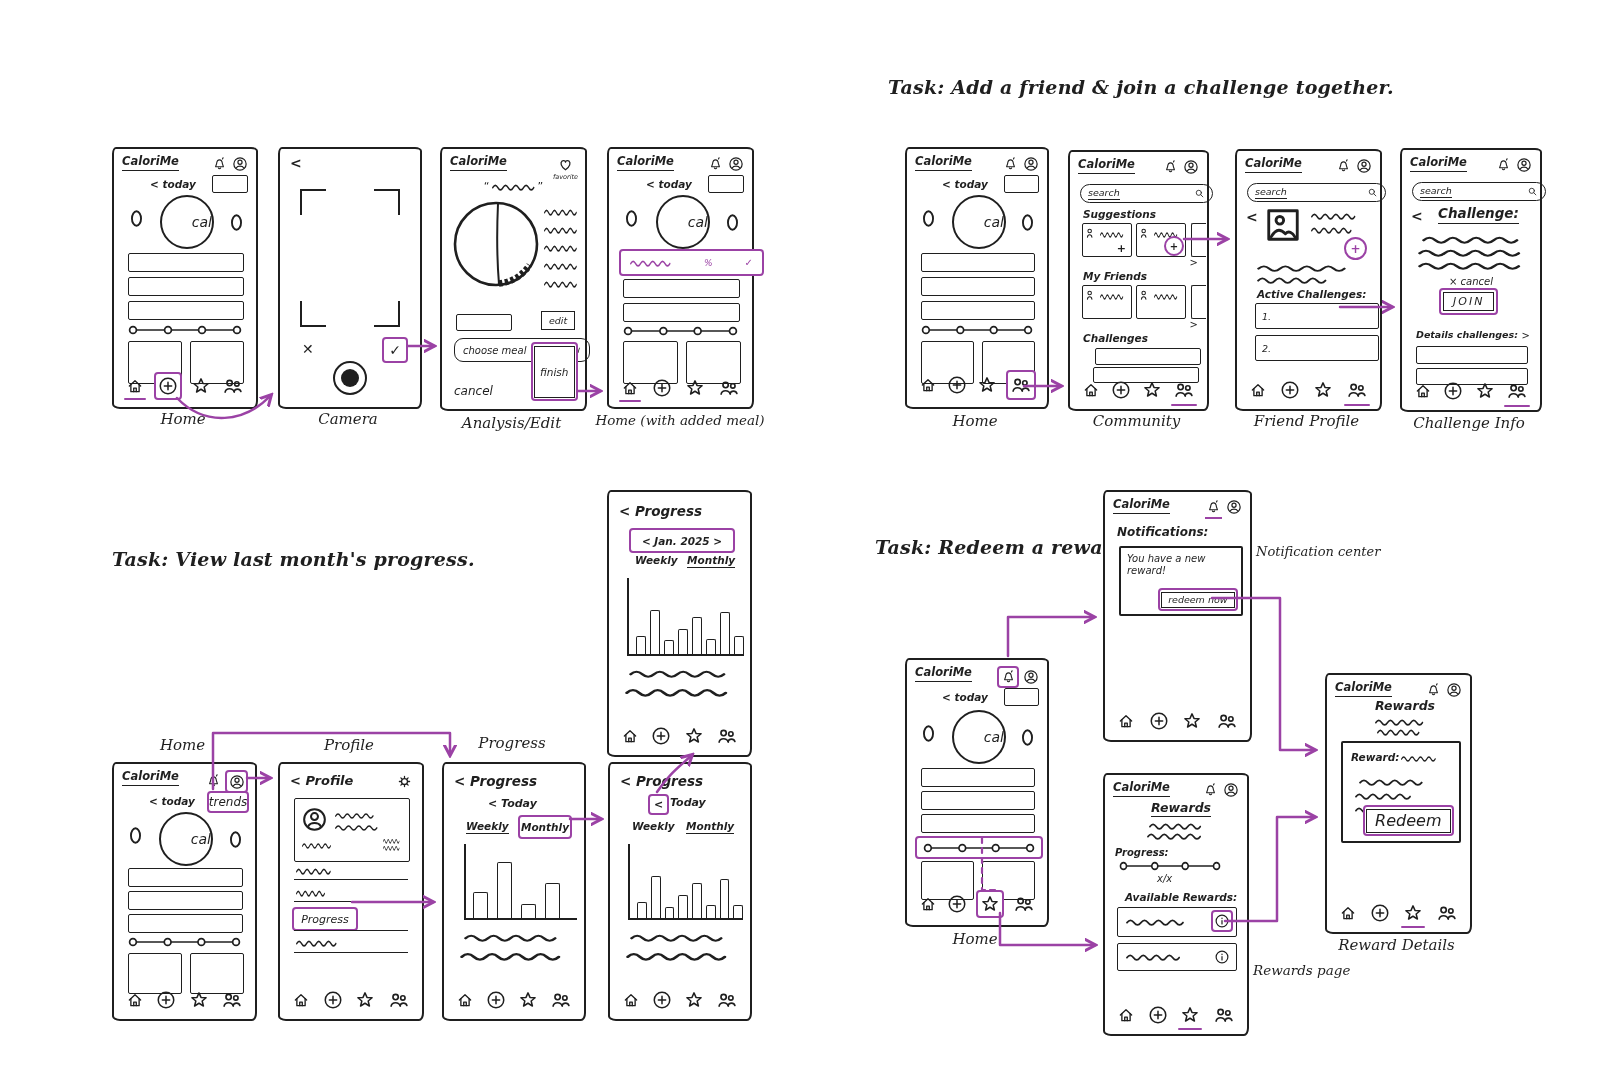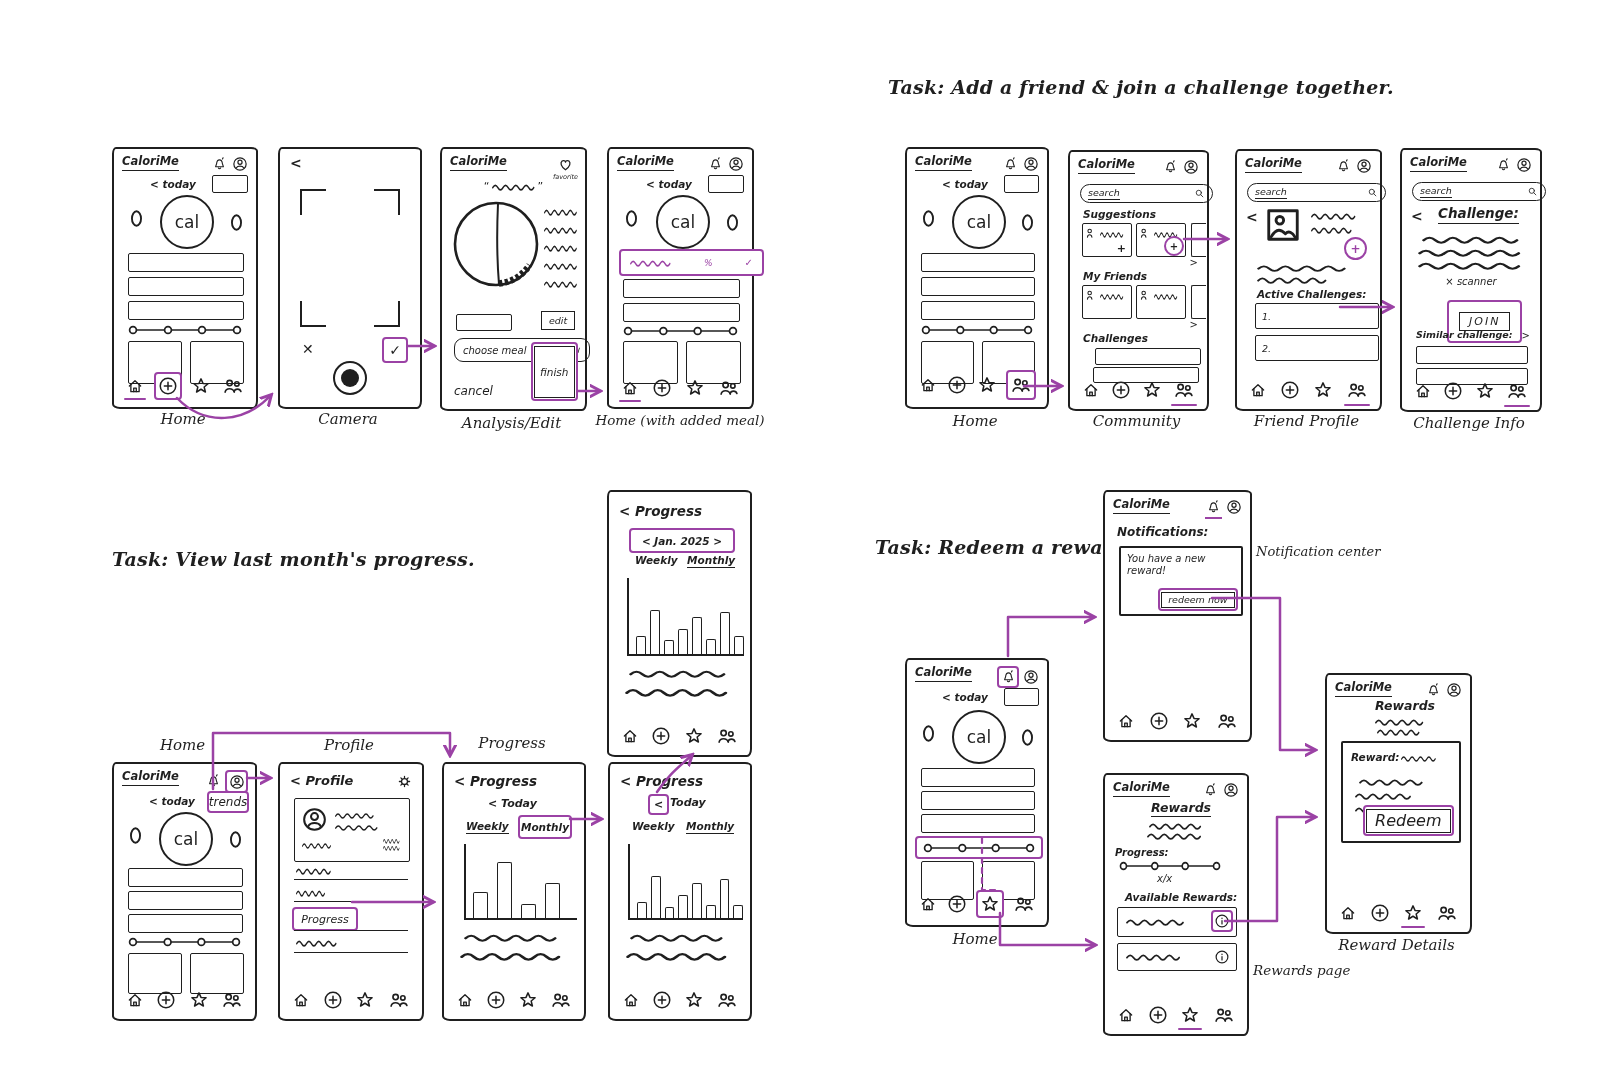--- a/index.html
+++ b/index.html
@@ -20,21 +20,21 @@
   .nav{position:absolute;bottom:7px;left:11px;right:11px;display:flex;justify-content:space-between;align-items:center;}
   .navi{position:relative;display:inline-flex;padding:1px;}
   .ua::after{content:'';position:absolute;left:-1px;right:-1px;bottom:-4px;border-bottom:2.8px solid var(--accent);border-radius:2px;}
   .uab::after{content:'';position:absolute;left:0;right:0;bottom:-3px;border-bottom:2.6px solid var(--accent);}
   .hl{border:2.4px solid var(--accent);border-radius:4px;display:inline-flex;align-items:center;justify-content:center;background:#fff;}
   .hlc{border:2.2px solid var(--accent);border-radius:50%;display:inline-flex;align-items:center;justify-content:center;background:#fff;}
   .abs{position:absolute;}
   .bar{position:absolute;border:1.9px solid var(--ink);border-radius:2px;height:17px;}
   .sq{position:absolute;border:1.9px solid var(--ink);border-radius:2px;}
   .wbar{position:absolute;border:1.8px solid var(--ink);border-radius:2px;}
-  .calcirc{position:absolute;border:2px solid var(--ink);border-radius:50%;display:flex;align-items:center;justify-content:center;font-size:17px;}
+  .calcirc{position:absolute;border:2px solid var(--ink);border-radius:50%;display:flex;align-items:center;justify-content:flex-end;font-style:italic;font-size:14px;}
   .squig{color:var(--ink);display:block;}
   .squig.acc{color:var(--accent);}
   .txt{position:absolute;font-style:italic;color:var(--ink);line-height:1.15;}
   .btn{border:1.9px solid var(--ink);font-style:italic;display:inline-flex;align-items:center;justify-content:center;background:#fff;}
   .search{position:absolute;border:1.8px solid var(--ink);border-radius:10px;display:flex;justify-content:space-between;align-items:center;padding:0 7px;font-size:9.5px;font-style:italic;height:17px;}
   .fcard{position:absolute;border:1.8px solid var(--ink);border-radius:2px;width:48px;height:32px;}
   .fcard.cut{border-right:none;border-radius:2px 0 0 2px;}
   .mline{position:absolute;border-bottom:1.8px solid var(--ink);left:14px;width:114px;}
   .chart{position:absolute;display:flex;align-items:flex-end;gap:9px;padding-left:7px;border-left:2.1px solid var(--ink);border-bottom:2.1px solid var(--ink);}
   .chart>div{width:13px;border:1.8px solid var(--ink);border-bottom:none;border-radius:2px 2px 0 0;background:#fff;}
@@ -583,25 +583,25 @@
     <span class="txt ulk" style="left:36px;top:56px;font-size:13.5px;font-weight:700;">Challenge:</span>
     <svg class="squig abs" style="left:20px;top:84px;width:100px;height:10px;" viewBox="0 0 60 8" preserveAspectRatio="none">
         <use href="#i-wave"></use>
       </svg>
     <svg class="squig abs" style="left:16px;top:97px;width:106px;height:10px;" viewBox="0 0 60 8" preserveAspectRatio="none">
         <use href="#i-wave"></use>
       </svg>
     <svg class="squig abs" style="left:16px;top:110px;width:106px;height:10px;" viewBox="0 0 60 8" preserveAspectRatio="none">
         <use href="#i-wave"></use>
       </svg>
-    <span class="txt" style="left:0;top:126px;width:100%;text-align:center;font-size:10px;">× scanner</span>
-    <span class="hl" style="position:absolute;left:37px;top:150px;padding:10px;margin-left:8px;">
+    <span class="txt" style="left:0;top:126px;width:100%;text-align:center;font-size:10px;">× cancel</span>
+    <span class="hl" style="position:absolute;left:37px;top:138px;padding:2px;">
       <span class="btn" style="border-width:1.8px;padding:2px 9px;font-size:11px;letter-spacing:2px;font-style:italic;">JOIN</span>
     </span>
-    <span class="txt" style="left:14px;top:180px;font-size:9.5px;font-weight:700;">Similar challenge:</span>
+    <span class="txt" style="left:14px;top:180px;font-size:9.5px;font-weight:700;">Details challenges:</span>
     <span class="txt" style="right:10px;top:180px;font-size:10px;font-style:normal;">&gt;</span>
     <div class="wbar" style="left:14px;top:196px;width:110px;height:16px;"></div>
     <div class="wbar" style="left:14px;top:218px;width:110px;height:15px;"></div>
     <div class="nav">
       <span class="navi">
           <svg class="ic i18">
             <use href="#i-home"></use>
           </svg>
         </span>
       <span class="navi">

